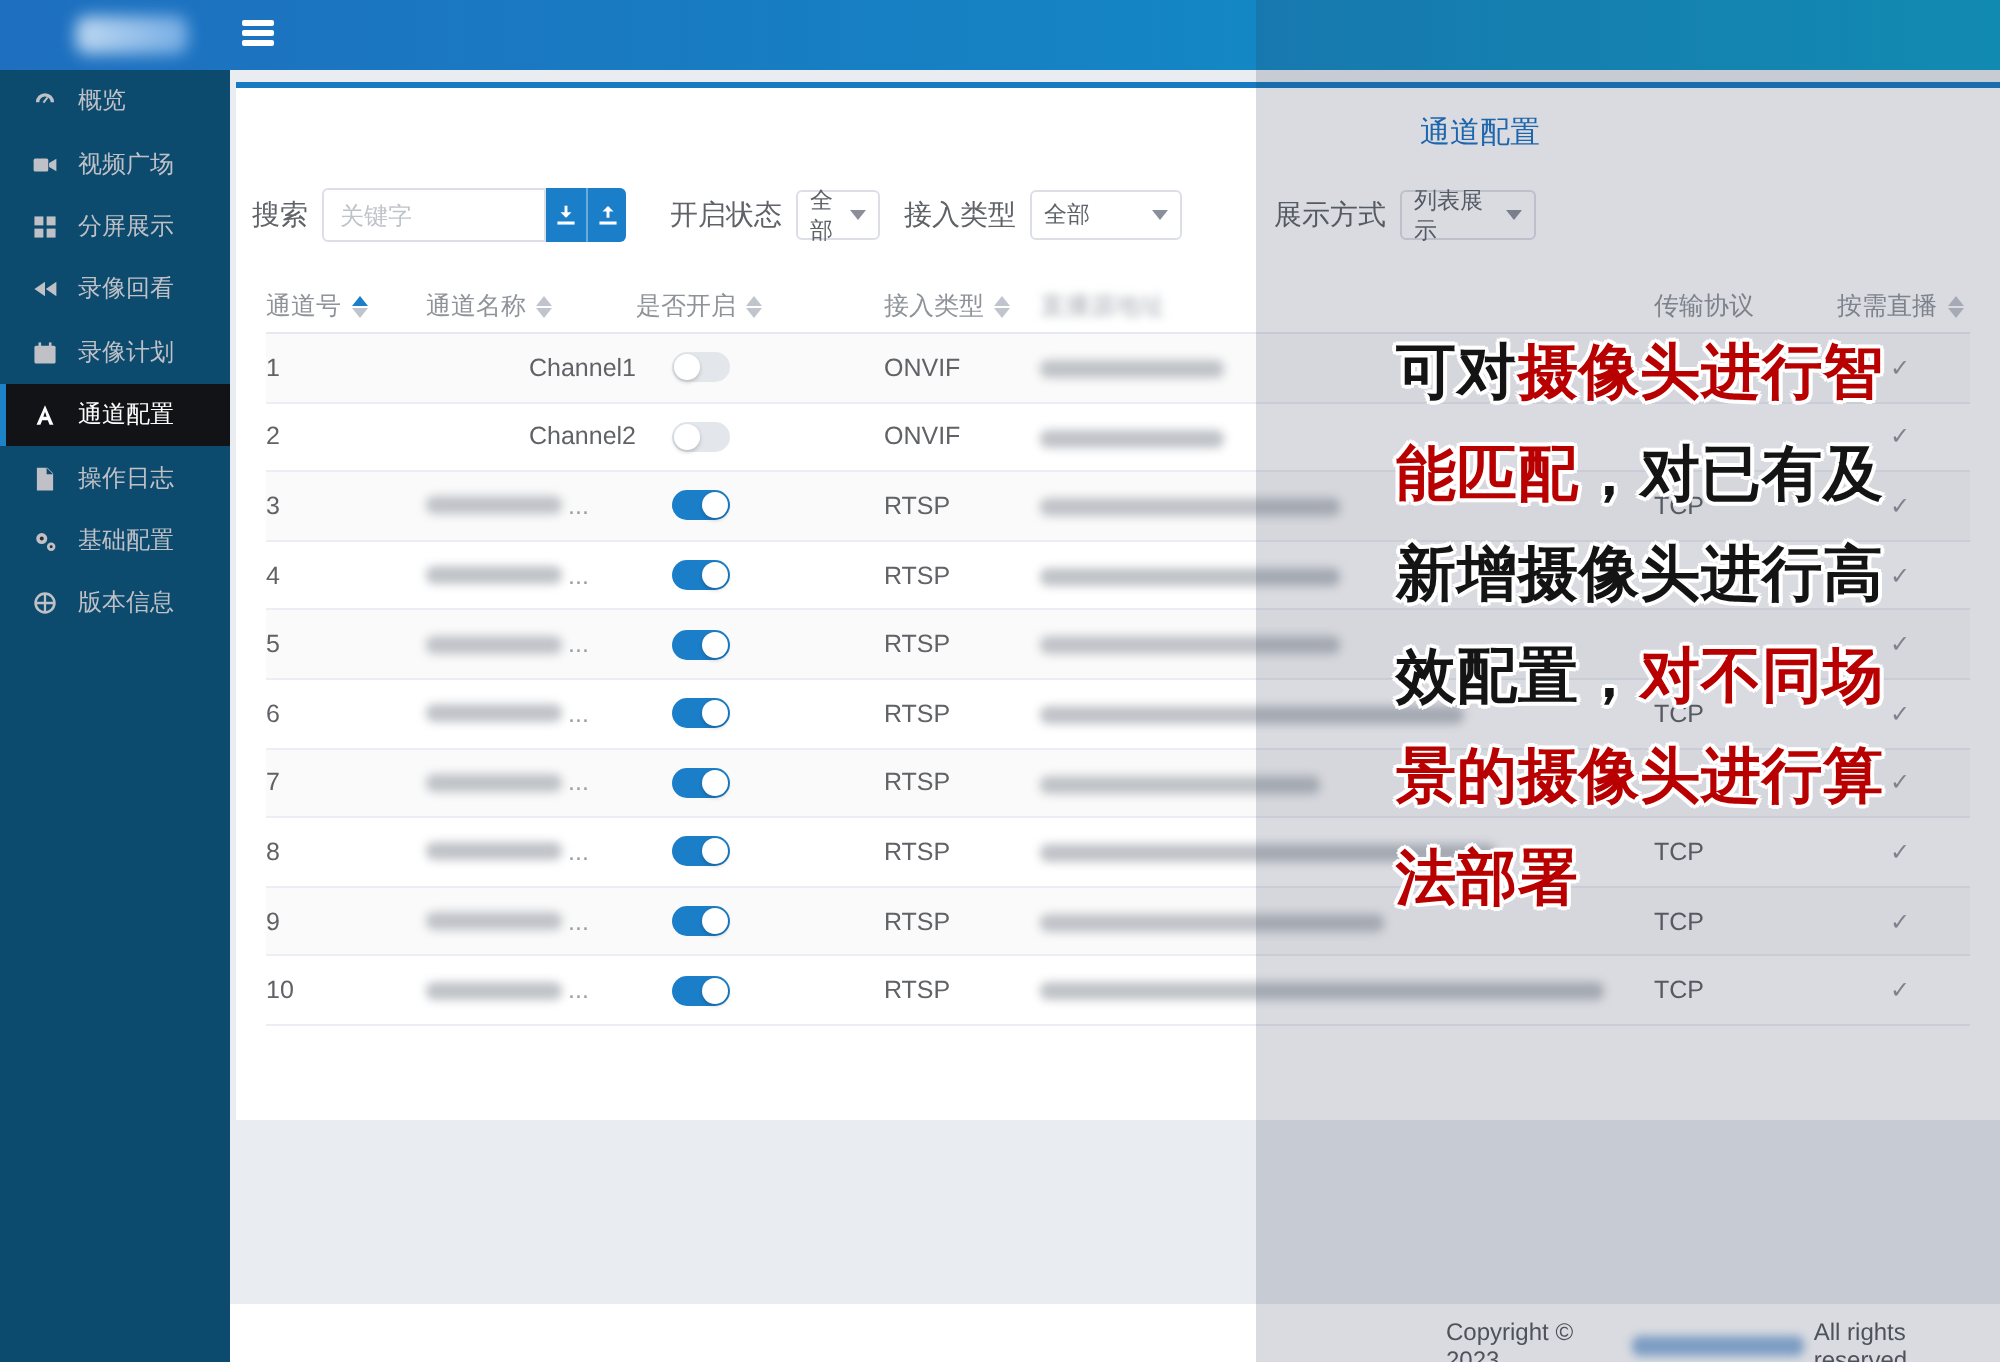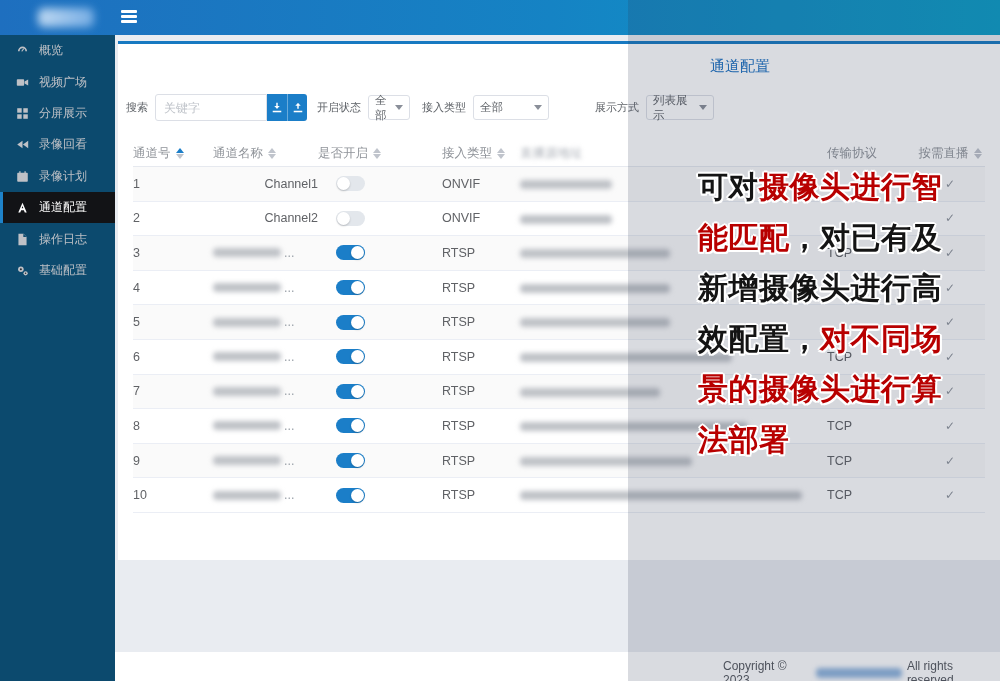--- a/index.html
+++ b/index.html
@@ -21,36 +21,36 @@
   .side-item svg{width:13px;height:13px;margin-right:10px;flex:none;fill:currentColor;}
   .side-item.active{background:#121316;color:#fff;border-left-color:#1e82c8;}
 
   
   .card{position:absolute;left:118px;top:41px;width:882px;height:519px;background:#fff;
     border-top:3px solid #1779c1;z-index:1;}
   .page-title{position:absolute;left:592px;top:13px;color:#1a6fc0;font-size:15px;}
 
   
   .toolbar{position:absolute;left:0;top:50px;width:100%;height:27px;display:flex;align-items:center;padding:0 8px;}
-  .tb-label{font-size:11px;color:#5f6368;margin:0 7px 0 0;white-space:nowrap;}
+  .tb-label{font-size:14px;color:#5f6368;margin:0 7px 0 0;white-space:nowrap;}
   .search-input{width:112px;height:27px;border:1px solid #dcdfe6;border-radius:3px 0 0 3px;
     padding:0 8px;font-size:12px;color:#701a75;outline:none;}
   .search-input::placeholder{color:#bfc3c9;}
   .btn-group{display:flex;height:27px;}
   .io-btn{width:20px;height:27px;background:#1b7ec8;border:none;cursor:pointer;display:flex;
     align-items:center;justify-content:center;padding:0;}
   .io-btn+.io-btn{border-left:1px solid rgba(255,255,255,.35);}
   .io-btn:first-child{border-radius:0;}
   .io-btn:last-child{border-radius:0 3px 3px 0;}
   .io-btn svg{width:12px;height:12px;}
   .sel{height:25px;border:1px solid #dcdfe6;border-radius:3px;background:#fff;display:flex;
     align-items:center;justify-content:space-between;padding:0 6px;font-size:11.5px;color:#5f6368;cursor:pointer;}
   .caret{width:0;height:0;border-left:4px solid transparent;border-right:4px solid transparent;
     border-top:5px solid #8a8f99;margin-left:6px;flex:none;}
-  .gap10{margin-left:10px;}.gap12{margin-left:12px;}.gap46{margin-left:46px;}
+  .gap10{margin-left:22px;}.gap12{margin-left:12px;}.gap46{margin-left:46px;}
 
   
   .table{position:absolute;left:15px;top:97px;width:852px;}
   .t-row{display:flex;align-items:center;height:34.6px;border-bottom:1px solid #ebeef5;font-size:12.5px;color:#606266;}
   .t-head{height:26px;color:#8f9399;border-bottom:1px solid #e6e9ef;font-size:12.5px;}
   .t-row:nth-child(even):not(.t-head){background:#fafafa;}
   .col-no{width:80px;padding-left:0;}
   .col-name{width:105px;text-align:right;}
   .col-en{width:102px;}
   .col-type{width:100px;padding-left:22px;}
@@ -156,20 +156,27 @@
     </div>
     <div class="side-item">
       <svg viewBox="0 0 16 16">
         <circle cx="6" cy="6.5" r="3.4"></circle>
         <circle cx="6" cy="6.5" r="1.2" fill="#2b2c31"></circle>
         <circle cx="11.8" cy="11.5" r="2.6"></circle>
         <circle cx="11.8" cy="11.5" r=".9" fill="#2b2c31"></circle>
       </svg>
       <span>基础配置</span>
     </div>
+    <div class="side-item">
+      <svg viewBox="0 0 16 16">
+        <circle cx="8" cy="8" r="5.8" fill="none" stroke="currentColor" stroke-width="1.6"></circle>
+        <path d="M2.2 8h11.6M8 2.2v11.6" stroke="currentColor" stroke-width="1.4" fill="none"></path>
+      </svg>
+      <span>版本信息</span>
+    </div>
   </div>
 
 <div class="card">
   <div class="page-title">通道配置</div>
 
   <div class="toolbar">
     <span class="tb-label">搜索</span>
     <input class="search-input" placeholder="关键字" style="">
     <div class="btn-group">
       <button class="io-btn" title="">

